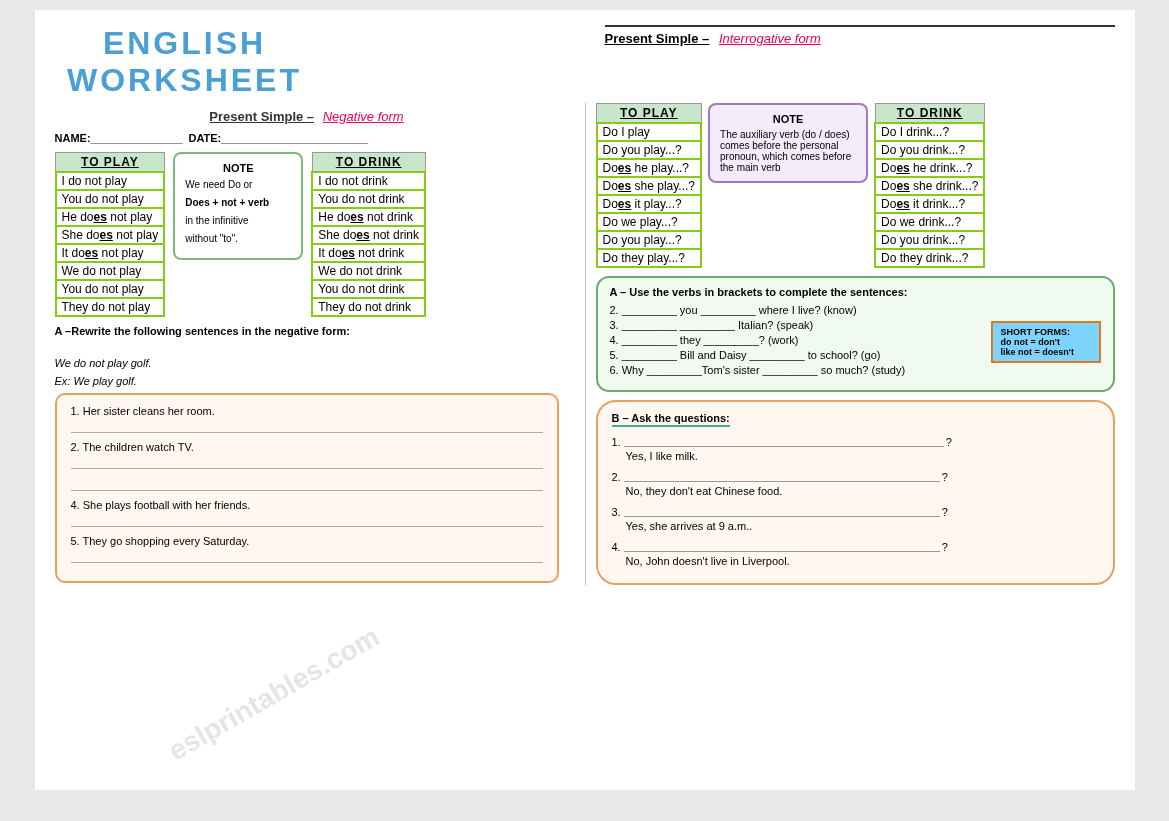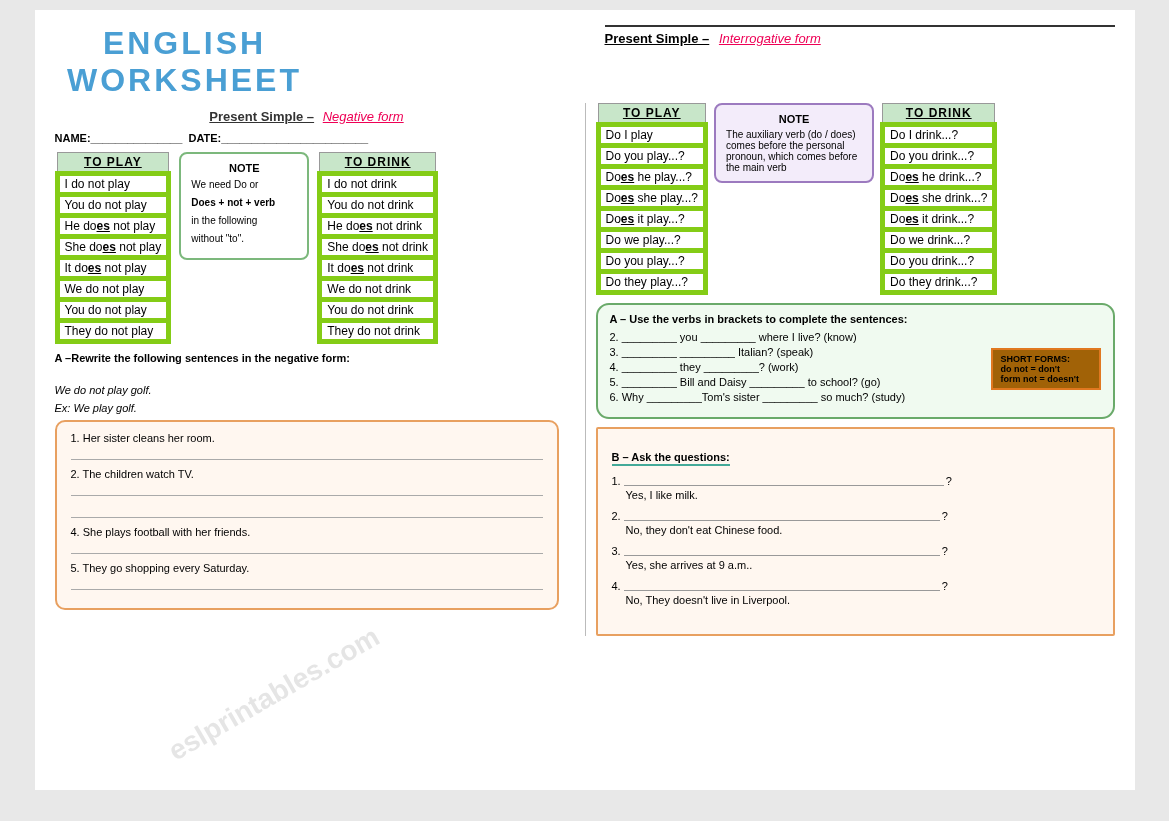--- a/index.html
+++ b/index.html
@@ -72,21 +72,21 @@
     .conj-table th {
       background: #c8e6c9;
       border: 1px solid #999;
       padding: 2px 6px;
       text-align: center;
       font-weight: bold;
       letter-spacing: 1px;
       text-decoration: underline;
     }
     .conj-table td {
-      border: 5px solid #84cc16;
+      border: 2px solid #84cc16;
       padding: 1px 5px;
       white-space: nowrap;
     }
     .conj-table .bold { font-weight: bold; }
     .conj-table .underline { text-decoration: underline; }
     
     .note-box {
       border: 2px solid #7cb87c;
       border-radius: 8px;
       padding: 8px 10px;
@@ -169,31 +169,31 @@
       margin-bottom: 6px;
       font-size: 11px;
     }
     .green-box .ex-item {
       margin-bottom: 3px;
     }
     
     .short-forms {
       display: inline-block;
       border: 2px solid #e07820;
-      background: #a16207;
+      background: #7dd3fc;
       padding: 4px 8px;
       font-size: 9px;
       font-weight: bold;
       margin: 2px 0;
     }
     
     .b-section {
       border: 2px solid #e8a060;
-      border-radius: 2px;
-      padding: 22px 14px;
+      border-radius: 20px;
+      padding: 10px 14px;
       background: #fff7f0;
       font-size: 11px;
     }
     .b-section .instr {
       font-weight: bold;
       margin-bottom: 6px;
     }
     .b-section .b-item {
       margin-bottom: 6px;
     }
@@ -292,21 +292,21 @@
               </tr>
         </tbody>
           </table>
 
         <div class="note-box">
           <div class="note-title">NOTE</div>
           <p>We need Do or</p>
           <p style="font-weight:bold;">
             <span class="bold">Does</span> + not + <span class="bold">verb</span>
           </p>
-          <p>in the following</p>
+          <p>in the infinitive</p>
           <p>without "to".</p>
         </div>
 
         <table class="conj-table">
           <tbody>
               <tr>
                 <th>TO  DRINK</th>
               </tr>
           <tr>
                 <td>I do not drink</td>
@@ -446,21 +446,21 @@
           <div style="display:flex; align-items:flex-start; margin-bottom:3px;">
             <div style="flex:1;">
               <div class="ex-item">3. _________ _________ Italian? (speak)</div>
               <div class="ex-item">4. _________ they _________? (work)</div>
               <div class="ex-item">5. _________ Bill and Daisy _________ to school? (go)</div>
               <div class="ex-item">6. Why _________Tom's sister _________ so much? (study)</div>
             </div>
             <div class="short-forms" style="margin-left:8px; min-width:110px;">
               <div class="bold">SHORT FORMS:</div>
               <div>do not = don't</div>
-              <div>form not = doesn't</div>
+              <div>like not = doesn't</div>
             </div>
           </div>
         </div>
       </div>
 
       <div class="b-section">
         <div class="instr">
           <span class="green-underline">B – Ask the questions:</span>
         </div>
         <div class="b-item">
@@ -470,20 +470,20 @@
         <div class="b-item">
           <span>2. </span><span class="b-line" style="display:inline-block; width:316px; border-bottom:1px solid #999; vertical-align:bottom; margin-right:2px;"></span><span>?</span>
           <p style="margin-top:2px; margin-left:14px;">No, they don't eat Chinese food.</p>
         </div>
         <div class="b-item">
           <span>3. </span><span class="b-line" style="display:inline-block; width:316px; border-bottom:1px solid #999; vertical-align:bottom; margin-right:2px;"></span><span>?</span>
           <p style="margin-top:2px; margin-left:14px;">Yes, she arrives at 9 a.m..</p>
         </div>
         <div class="b-item">
           <span>4. </span><span class="b-line" style="display:inline-block; width:316px; border-bottom:1px solid #999; vertical-align:bottom; margin-right:2px;"></span><span>?</span>
-          <p style="margin-top:2px; margin-left:14px;">No, They doesn't live in Liverpool.</p>
+          <p style="margin-top:2px; margin-left:14px;">No, John doesn't live in Liverpool.</p>
         </div>
       </div>
     </div>
   </div>
 
   <div class="watermark">eslprintables.com</div>
 </div>
 
 </body></html>

